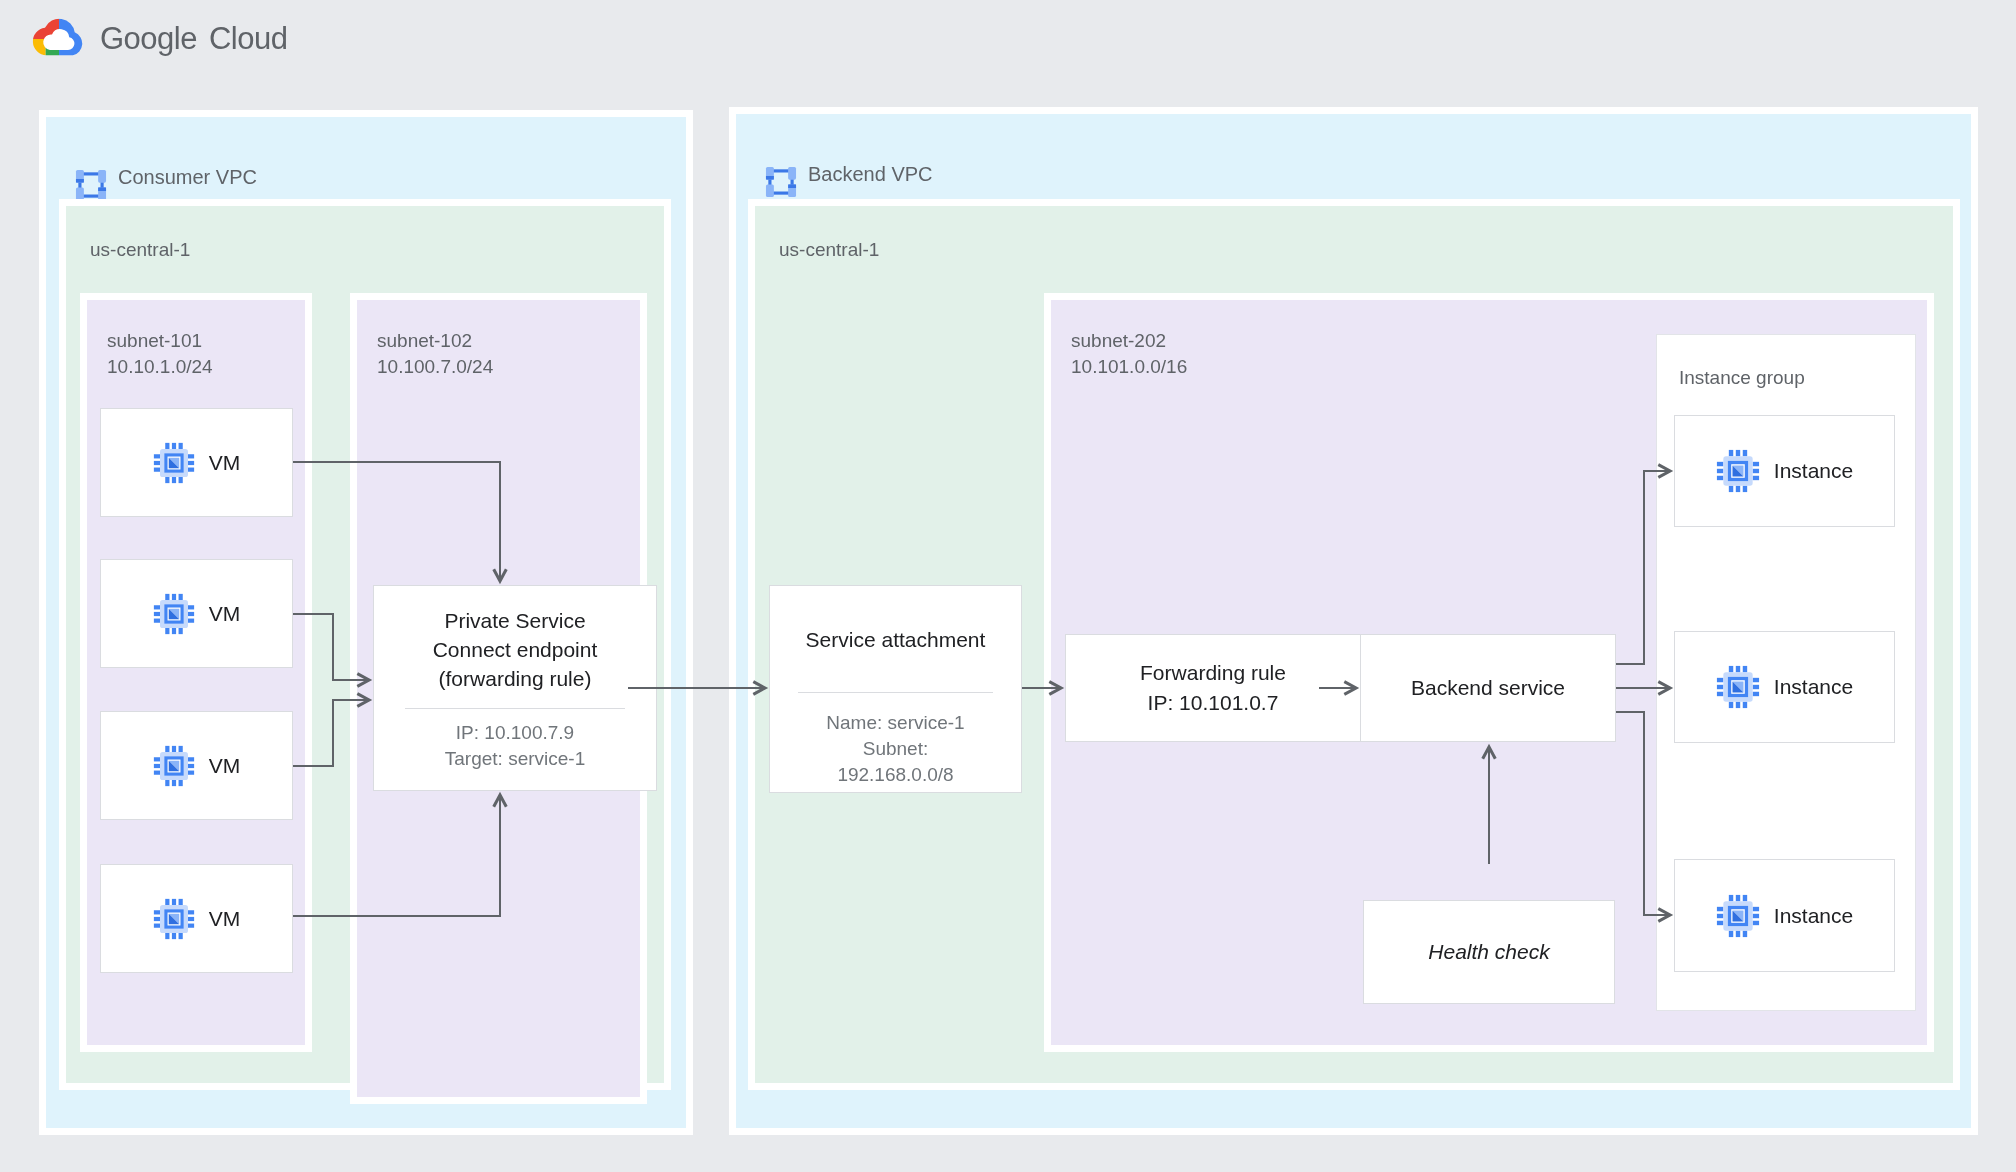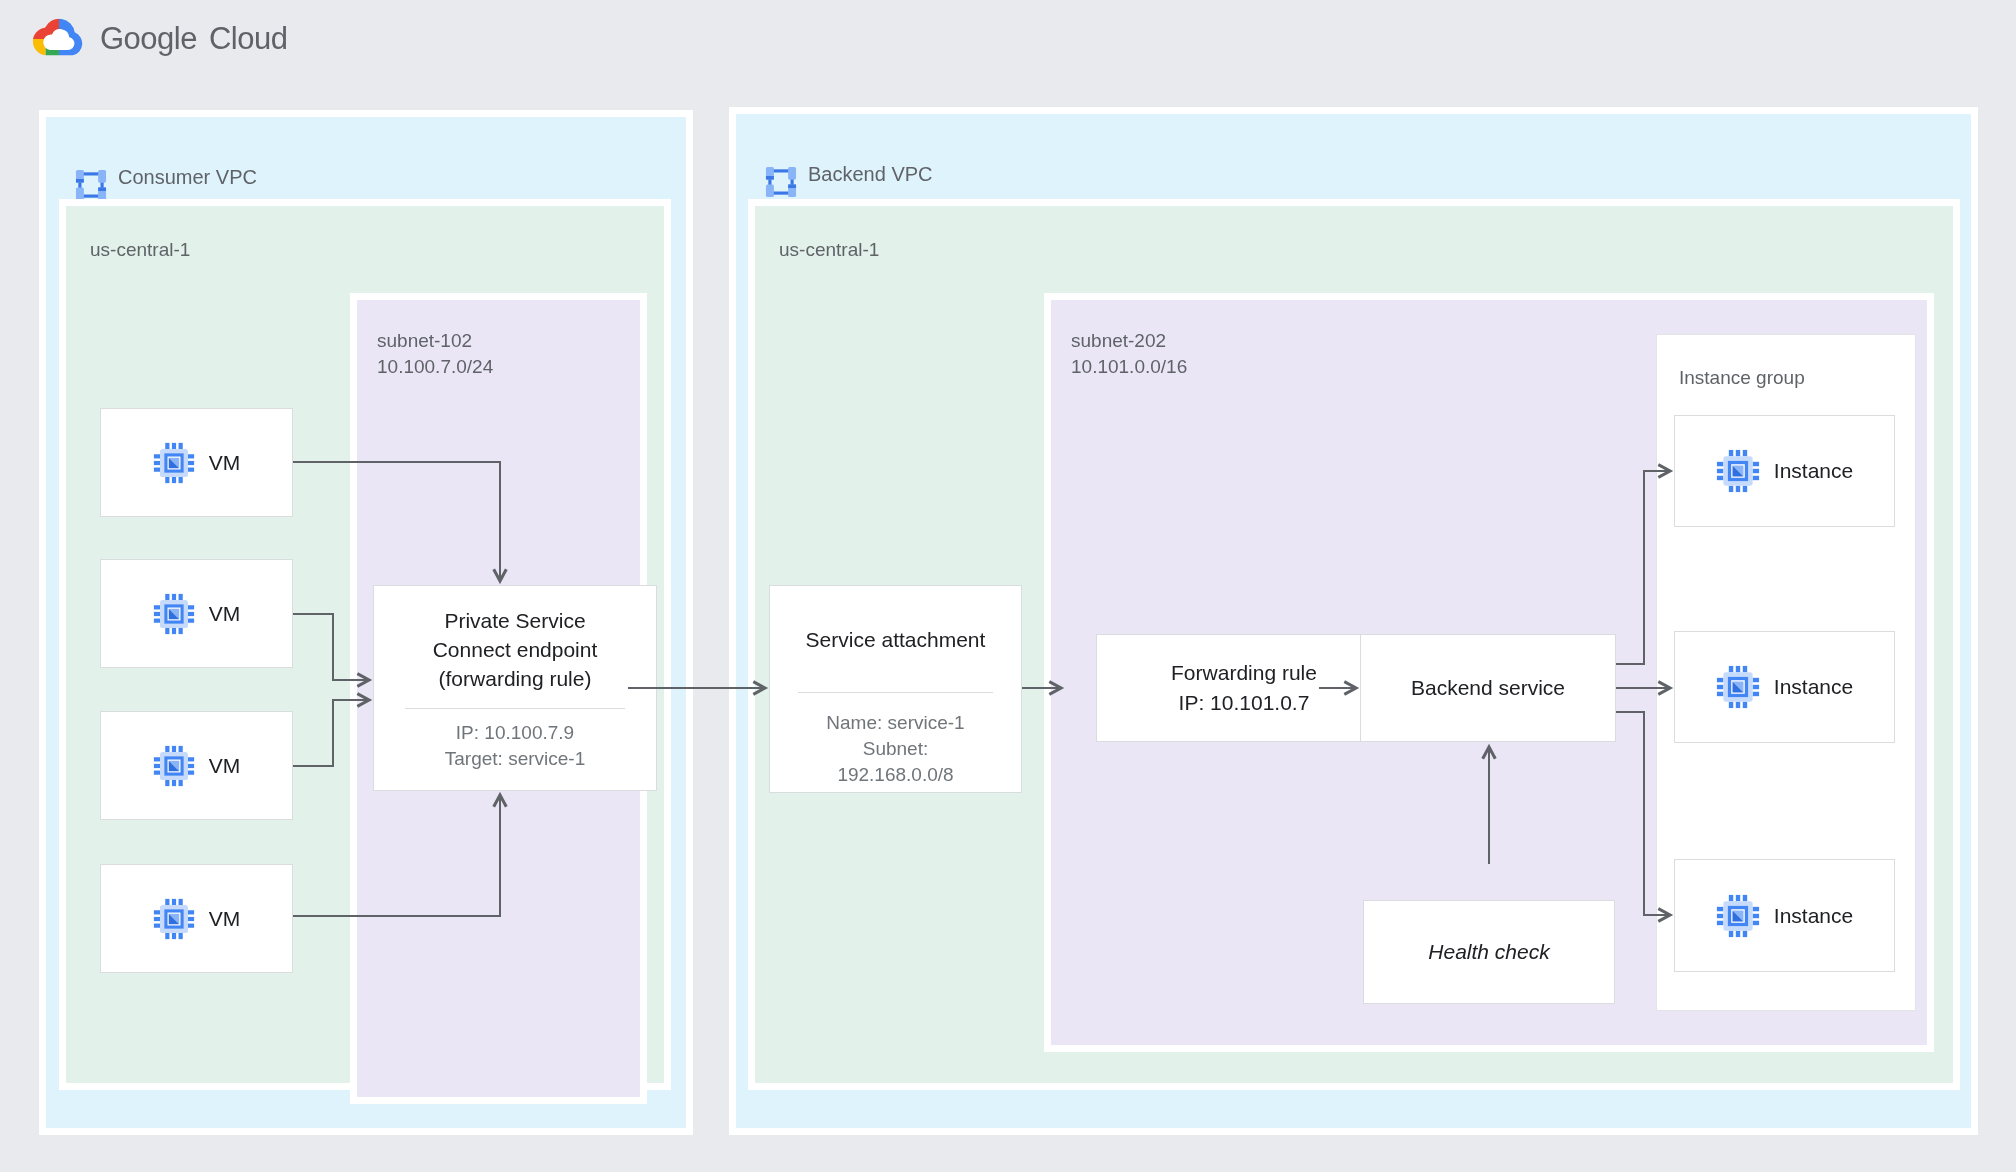--- a/index.html
+++ b/index.html
@@ -86,20 +86,26 @@
         </g>
       </svg>
       <span class="txt">Consumer VPC</span>
     </div>
   </div>
 
   <div class="abs region" style="left:59px;top:199px;width:612px;height:891px;">
     <span class="region-label">us-central-1</span>
   </div>
 
+  <div class="abs subnet" style="left:80px;top:293px;width:232px;height:759px;">
+    <div class="subnet-label">
+      <div>subnet-101</div>
+      <div>10.10.1.0/24</div>
+    </div>
+  </div>
 
   <div class="abs subnet" style="left:350px;top:293px;width:297px;height:811px;">
     <div class="subnet-label">
       <div>subnet-102</div>
       <div>10.100.7.0/24</div>
     </div>
   </div>
 
   <div class="abs card iconrow" style="left:100px;top:408px;width:193px;height:109px;">
     <svg width="42" height="42" viewBox="0 0 24 24">
@@ -241,21 +247,21 @@
     </div>
   </div>
 
   <div class="abs subnet" style="left:1044px;top:293px;width:890px;height:759px;">
     <div class="subnet-label">
       <div>subnet-202</div>
       <div>10.101.0.0/16</div>
     </div>
   </div>
 
-  <div class="abs card" style="left:1065px;top:634px;width:296px;height:108px;margin-left:31px;">
+  <div class="abs card" style="left:1065px;top:634px;width:296px;height:108px;">
     <div class="twoline">
       <div>Forwarding rule</div>
       <div>IP: 10.101.0.7</div>
     </div>
   </div>
 
   <div class="abs card" style="left:1360px;top:634px;width:256px;height:108px;align-items:center;">
     <span class="single">Backend service</span>
   </div>
 

